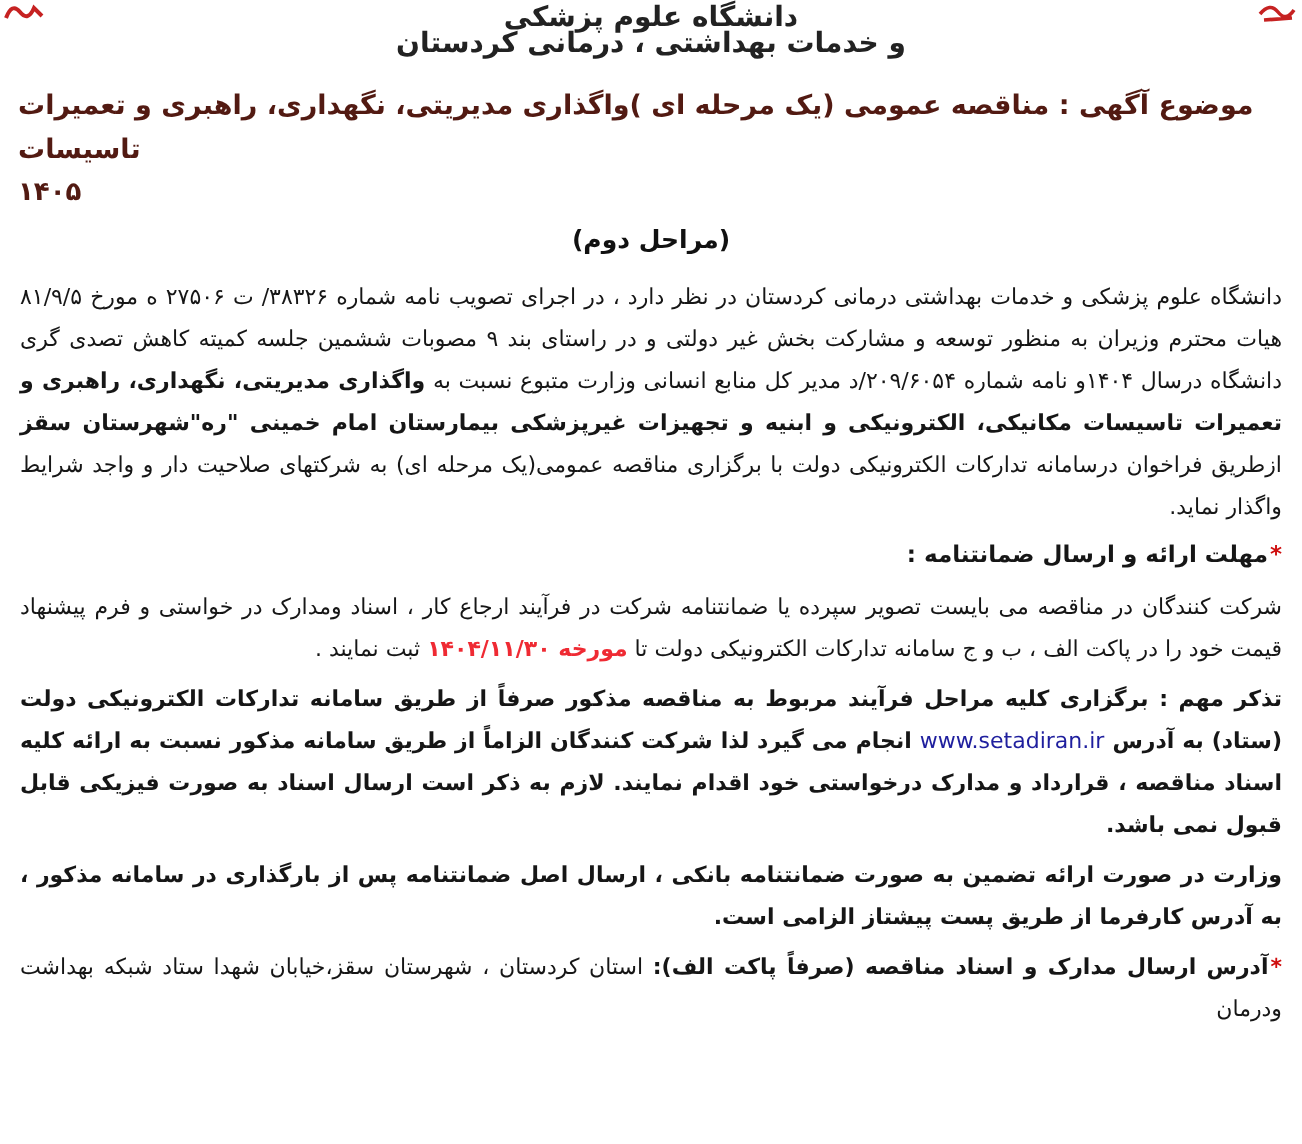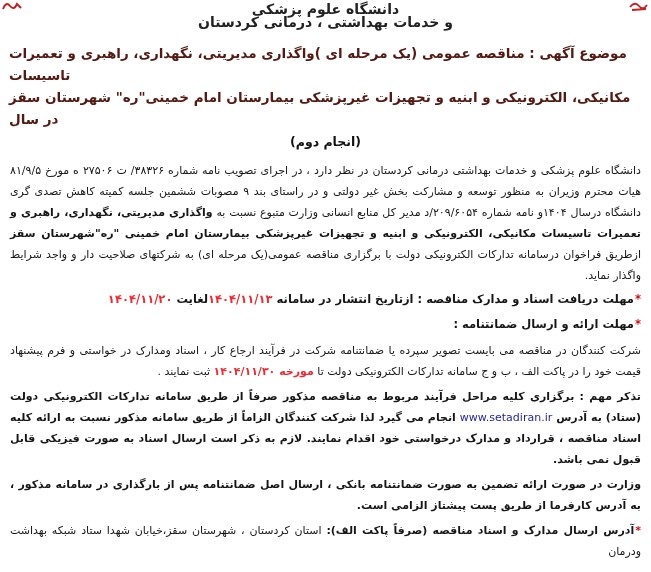--- a/index.html
+++ b/index.html
@@ -42,28 +42,27 @@
     <path d="M1 7 Q6 1 10 6 T18 5 M3 10 L17 9" stroke="#c62222" stroke-width="1.8" fill="none"></path>
   </svg>
 
   <div class="header">
     <div>دانشگاه علوم پزشکی</div>
     <div>و خدمات بهداشتی ، درمانی کردستان</div>
   </div>
 
   <div class="title-block">
     <div>موضوع آگهی : مناقصه عمومی (یک مرحله ای )واگذاری مدیریتی، نگهداری، راهبری و تعمیرات تاسیسات</div>
-    <div>مکانیکی، الکترونیکی و ابنیه و تجهیزات غیرپزشکی بیمارستان امام خمینی"ره"  شهرستان  سقز در سال</div>
+    <div class="title-year">۱۴۰۵</div>
   </div>
 
-  <div class="round">(انجام دوم)</div>
+  <div class="round">(مراحل دوم)</div>
 
   <p class="body-par"><span>دانشگاه علوم پزشکی و خدمات بهداشتی درمانی کردستان در نظر دارد ، در اجرای تصویب نامه شماره ۳۸۳۲۶/ ت ۲۷۵۰۶ ه مورخ ۸۱/۹/۵ هیات محترم وزیران به منظور توسعه و مشارکت بخش غیر دولتی و در راستای بند ۹ مصوبات  ششمین جلسه کمیته کاهش تصدی گری دانشگاه درسال ۱۴۰۴و نامه شماره ۲۰۹/۶۰۵۴/د مدیر کل منابع انسانی وزارت متبوع نسبت به </span><span class="b">واگذاری مدیریتی، نگهداری، راهبری و تعمیرات تاسیسات مکانیکی، الکترونیکی و ابنیه و تجهیزات غیرپزشکی بیمارستان امام خمینی "ره"شهرستان سقز </span><span>ازطریق فراخوان درسامانه تدارکات الکترونیکی دولت با برگزاری مناقصه عمومی(یک مرحله ای) به شرکتهای صلاحیت دار و واجد شرایط واگذار نماید.</span></p>
 
-  <p class="starline"><span class="star">*</span><span>مهلت دریافت اسناد و مدارک  مناقصه  : ازتاریخ انتشار در سامانه </span><span class="date">۱۴۰۴/۱۱/۱۳</span><span>لغایت </span><span class="date">۱۴۰۴/۱۱/۲۰</span></p>
 
   <p class="starline"><span class="star">*</span><span>مهلت ارائه و ارسال ضمانتنامه :</span></p>
 
   <p class="body-par tight"><span>شرکت کنندگان در مناقصه می بایست تصویر سپرده یا ضمانتنامه شرکت در  فرآیند ارجاع کار ،  اسناد ومدارک در خواستی و فرم پیشنهاد قیمت خود را در پاکت الف ، ب و ج سامانه تدارکات الکترونیکی دولت تا </span><span class="date">مورخه ۱۴۰۴/۱۱/۳۰</span><span> ثبت نمایند .</span></p>
 
   <p class="body-par b tight"><span>تذکر مهم : برگزاری کلیه مراحل فرآیند مربوط به مناقصه مذکور صرفاً از طریق سامانه تدارکات الکترونیکی دولت (ستاد) به آدرس </span><a class="link" href="#">www.setadiran.ir</a><span> انجام می گیرد  لذا  شرکت کنندگان الزاماً  از طریق سامانه مذکور نسبت به ارائه  کلیه اسناد مناقصه  ، قرارداد و مدارک درخواستی خود اقدام نمایند. لازم به ذکر است  ارسال اسناد به صورت فیزیکی قابل قبول نمی باشد.</span></p>
 
   <p class="body-par b tight">وزارت در صورت ارائه تضمین به صورت ضمانتنامه بانکی ، ارسال اصل ضمانتنامه  پس از بارگذاری در سامانه مذکور ، به آدرس کارفرما از طریق پست پیشتاز الزامی است.</p>
 
   <p class="body-par tight"><span class="star">*</span><span class="b">آدرس ارسال مدارک و اسناد مناقصه (صرفاً پاکت الف):</span><span> استان کردستان ، شهرستان سقز،خیابان شهدا ستاد شبکه بهداشت ودرمان</span></p>

